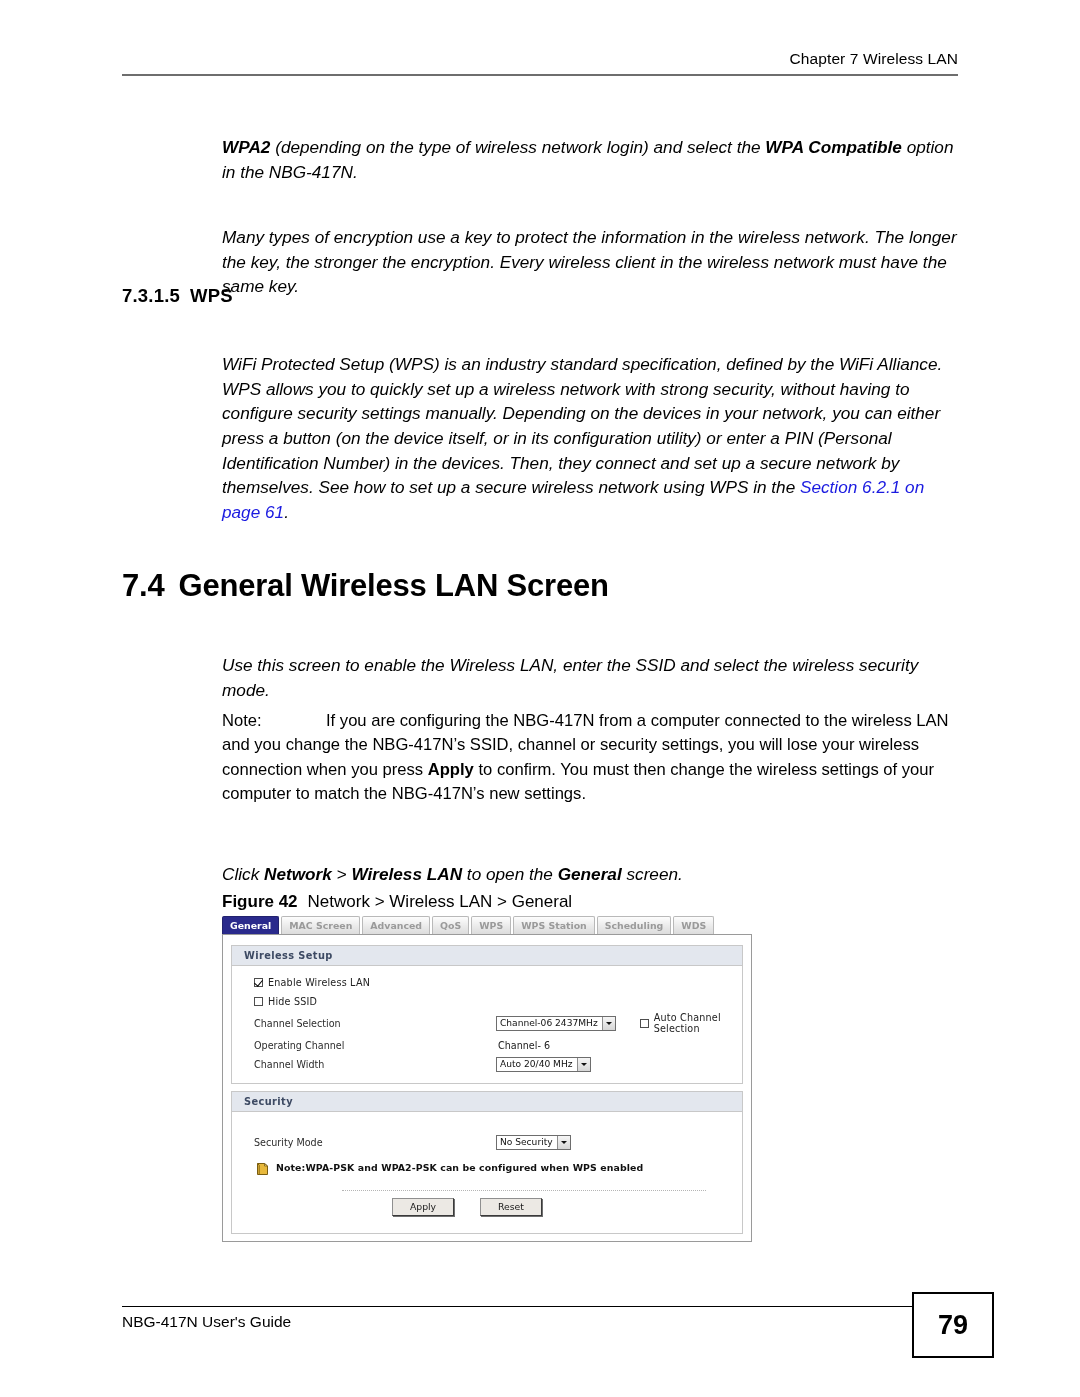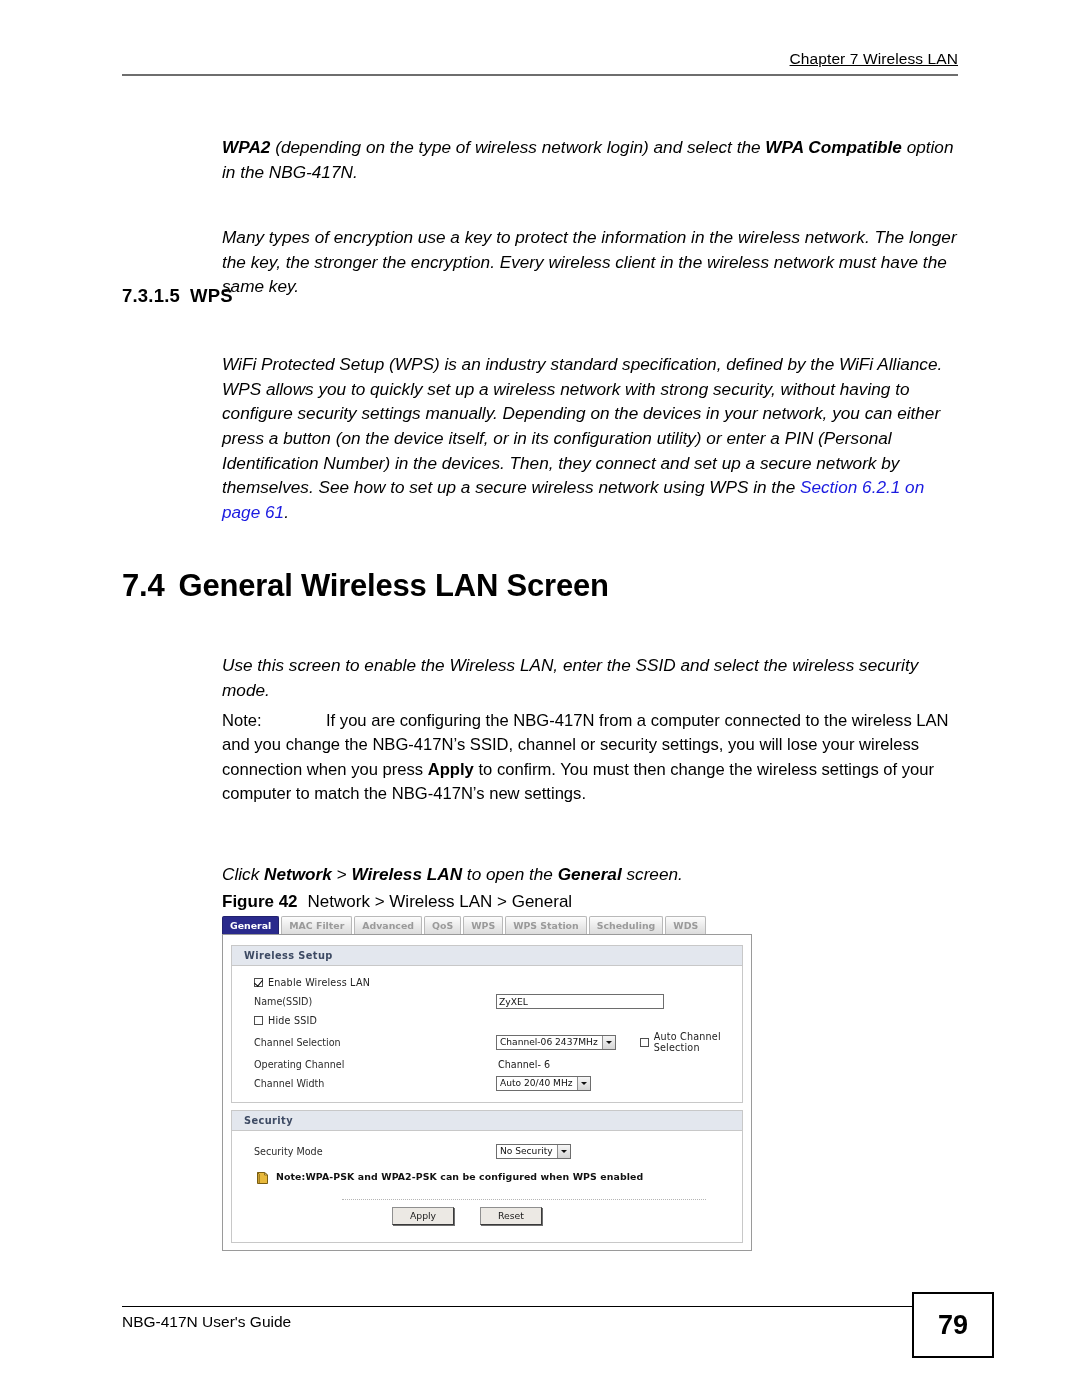--- a/index.html
+++ b/index.html
@@ -21,21 +21,20 @@
     position: absolute;
     left: 122px;
     top: 50px;
     width: 836px;
     text-align: right;
   }
   .page-header .hdr-text {
     font-size: 15.5px;
     letter-spacing: .1px;
     color: #000;
-    text-decoration: underline;
   }
   .page-header .hdr-rule {
     margin-top: 6px;
     border-top: 2px solid #6e6e6e;
     width: 100%;
   }
 
   .page-footer {
     position: absolute;
     left: 122px;
@@ -358,47 +357,41 @@
 
   <div class="figure-caption" style="top:892px;">
     <span class="fig-num">Figure 42</span><span>Network &gt; Wireless LAN &gt; General</span>
   </div>
 </div>
 
 <div class="router-ui">
 
   <div class="tabbar">
     <div class="tab active">General</div>
-    <div class="tab">MAC Filter</div>
+    <div class="tab">MAC Screen</div>
     <div class="tab">Advanced</div>
     <div class="tab">QoS</div>
     <div class="tab">WPS</div>
     <div class="tab">WPS Station</div>
     <div class="tab">Scheduling</div>
     <div class="tab">WDS</div>
   </div>
 
   <div class="ui-body">
     <div class="ui-spacer"></div>
 
     <div class="ui-inner">
       <div class="sec-header">Wireless Setup</div>
       <div class="sec-body">
 
         <div class="frow cbx-row">
           <span class="cbx checked"></span>
           <span class="cbx-label">Enable Wireless LAN</span>
         </div>
 
-        <div class="frow">
-          <span class="flabel">Name(SSID)</span>
-          <span class="fcontrol control-offset">
-            <span class="textinput">ZyXEL</span>
-          </span>
-        </div>
 
         <div class="frow cbx-row">
           <span class="cbx"></span>
           <span class="cbx-label">Hide SSID</span>
         </div>
 
         <div class="frow">
           <span class="flabel">Channel Selection</span>
           <span class="fcontrol control-offset">
             <span class="selectbox">
@@ -428,21 +421,21 @@
           </span>
         </div>
 
       </div>
     </div>
 
     <div class="ui-inner">
       <div class="sec-header">Security</div>
       <div class="sec-body">
 
-        <div class="frow" style="margin-top:4px;">
+        <div class="frow" style="margin-top:14px;">
           <span class="flabel">Security Mode</span>
           <span class="fcontrol control-offset">
             <span class="selectbox">
               <span class="sel-text">No Security</span>
               <span class="sel-arrow"></span>
             </span>
           </span>
         </div>
 
         <div class="note-line">

